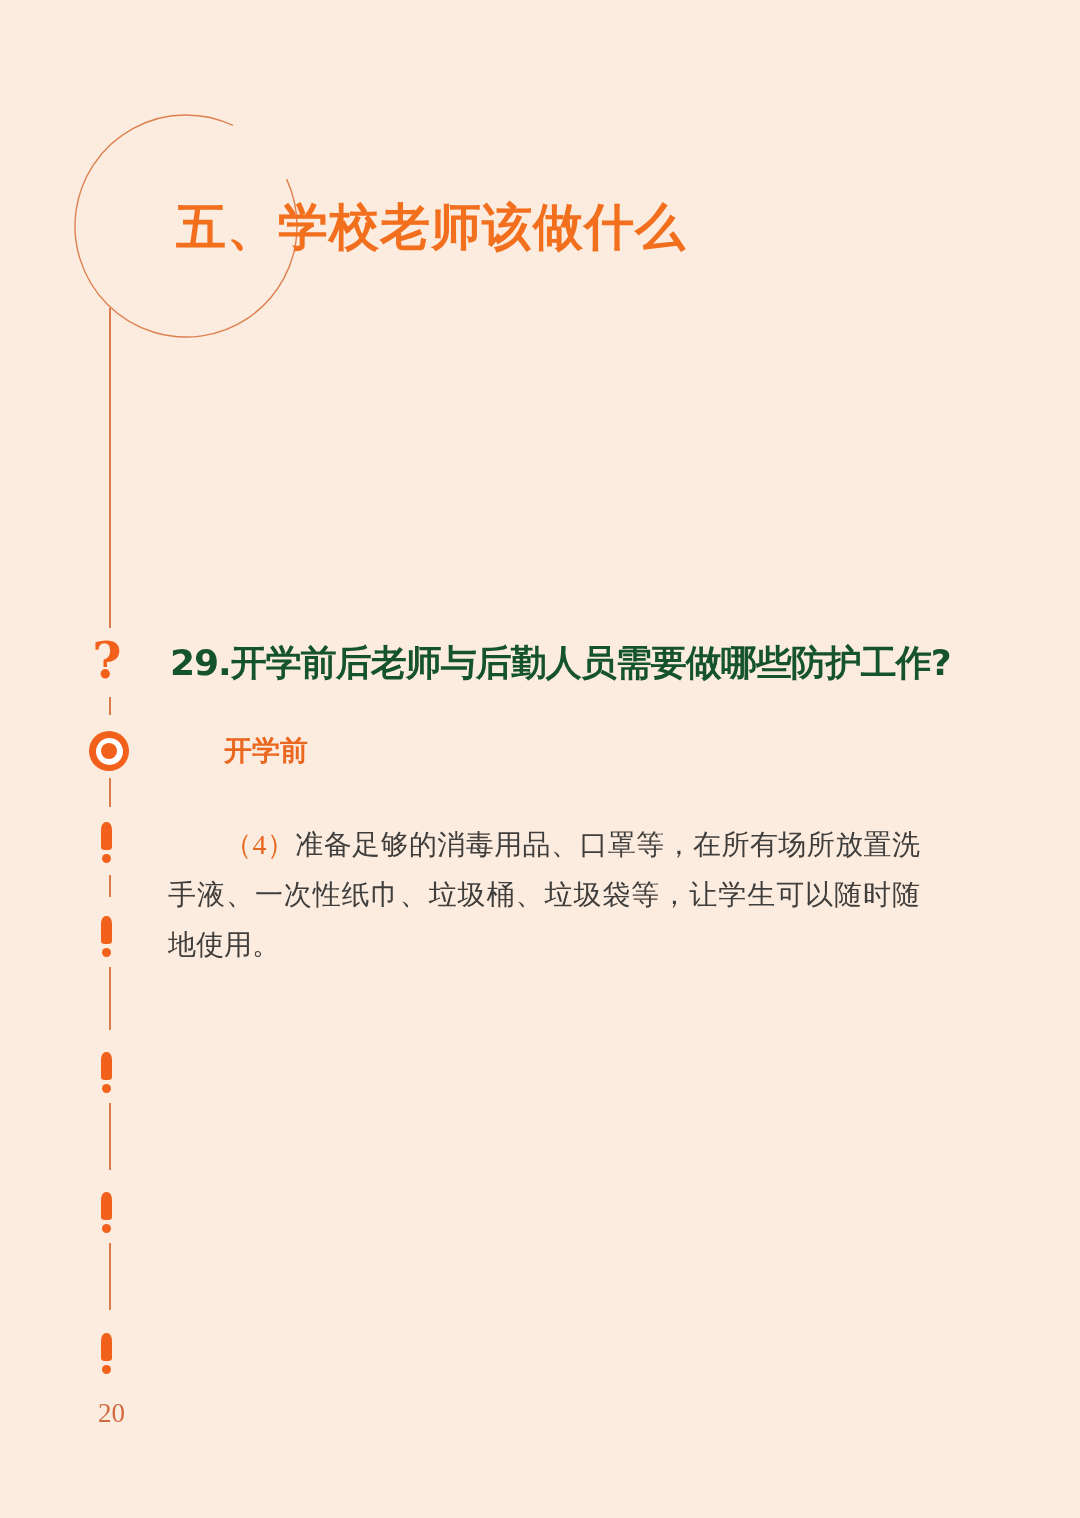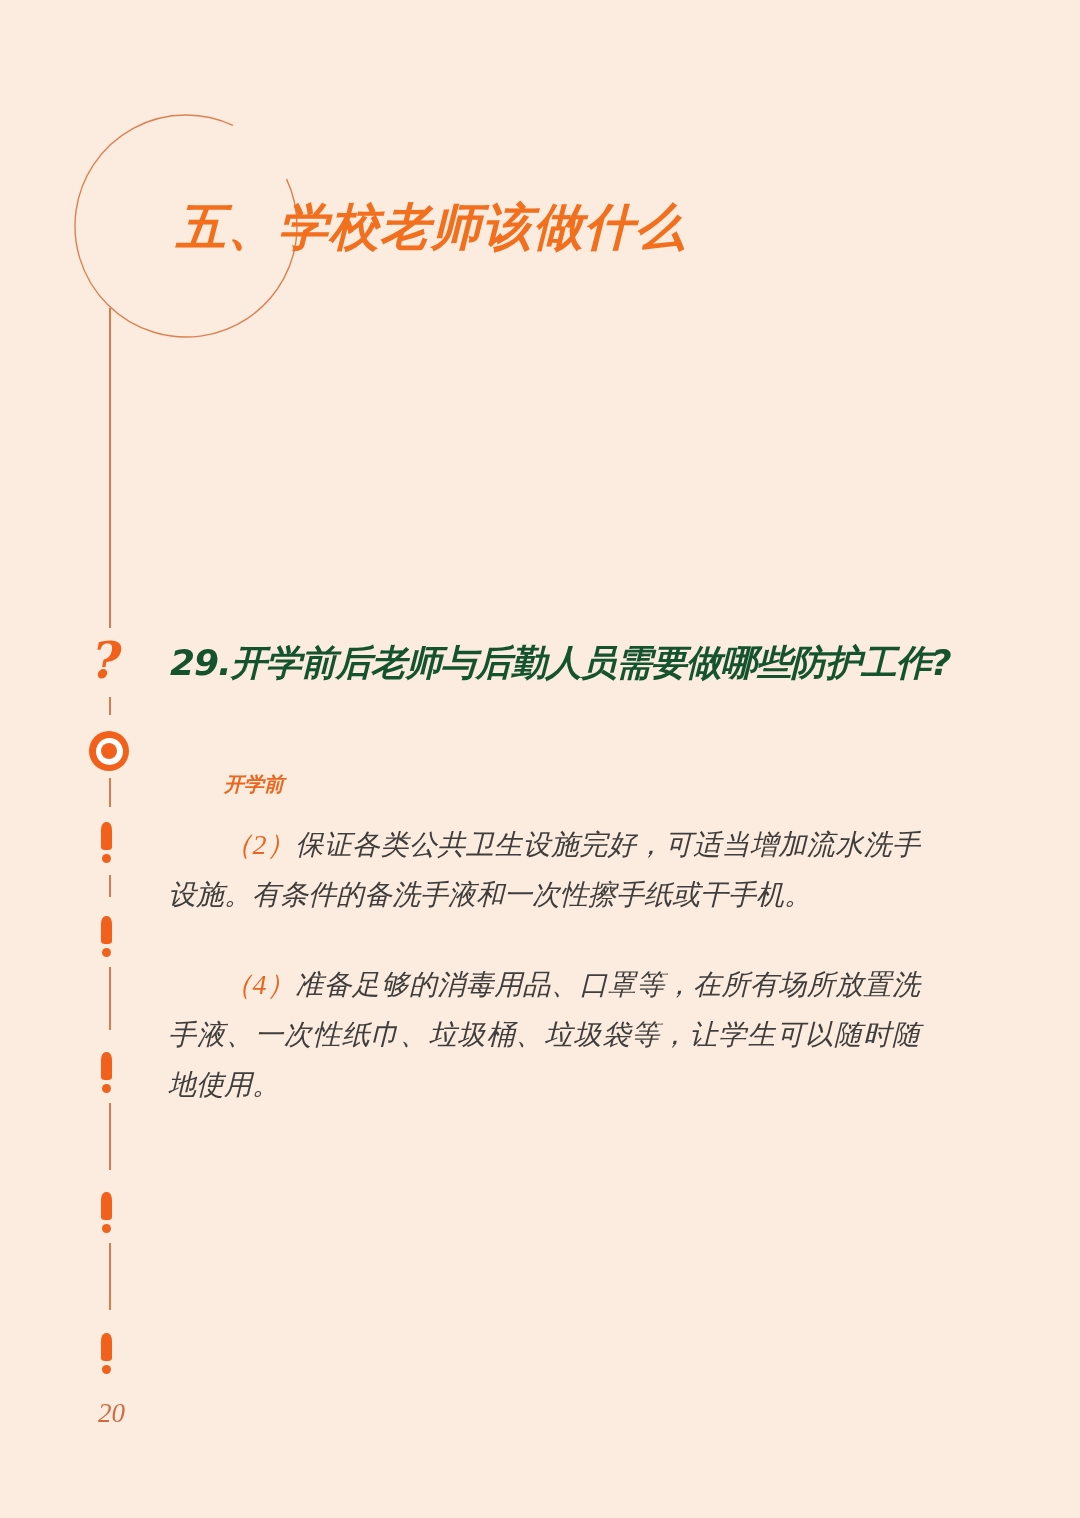--- a/index.html
+++ b/index.html
@@ -4,21 +4,20 @@
 <style>
   * { margin: 0; padding: 0; box-sizing: border-box; }
   html, body { background: #fcecdf; }
   .page {
     position: relative;
     width: 1044px;
     height: 1518px;
     background: #fcecdf;
     overflow: hidden;
     font-family: "Liberation Serif", "DejaVu Serif", serif;
-    font-style: italic;
   }
 
   
   .deco-circle {
     position: absolute;
     left: 70px;
     top: 110px;
   }
 
   
@@ -114,24 +113,24 @@
     line-height: 46px;
     letter-spacing: -1px;
     color: #14532d;
     white-space: nowrap;
   }
 
   
   .section-subtitle {
     position: absolute;
     left: 224px;
-    top: 765px;
+    top: 732px;
     font-family: "Liberation Serif", "DejaVu Serif", serif;
     font-weight: bold;
-    font-size: 20px;
+    font-size: 28px;
     line-height: 38px;
     color: #ea671f;
   }
 
   
   .body-block {
     position: absolute;
     left: 168px;
     top: 820px;
     width: 752px;
@@ -202,19 +201,18 @@
   <div class="excl" style="top:1333px;">
     <div class="bar"></div>
       <div class="dot"></div>
   </div>
 
   <h2 class="question-title">29.开学前后老师与后勤人员需要做哪些防护工作?</h2>
 
   <h3 class="section-subtitle">开学前</h3>
 
   <div class="body-block">
-    <p class="body-p"><span class="pnum">（2）</span><span>保证各类公共卫生设施完好，可适当增加流水洗手设施。有条件的备洗手液和一次性擦手纸或干手机。</span></p>
     <p class="body-p"><span class="pnum">（4）</span><span>准备足够的消毒用品、口罩等，在所有场所放置洗手液、一次性纸巾、垃圾桶、垃圾袋等，让学生可以随时随地使用。</span></p>
   </div>
 
   <div class="page-number">20</div>
 
 </div>
 
 </body></html>

